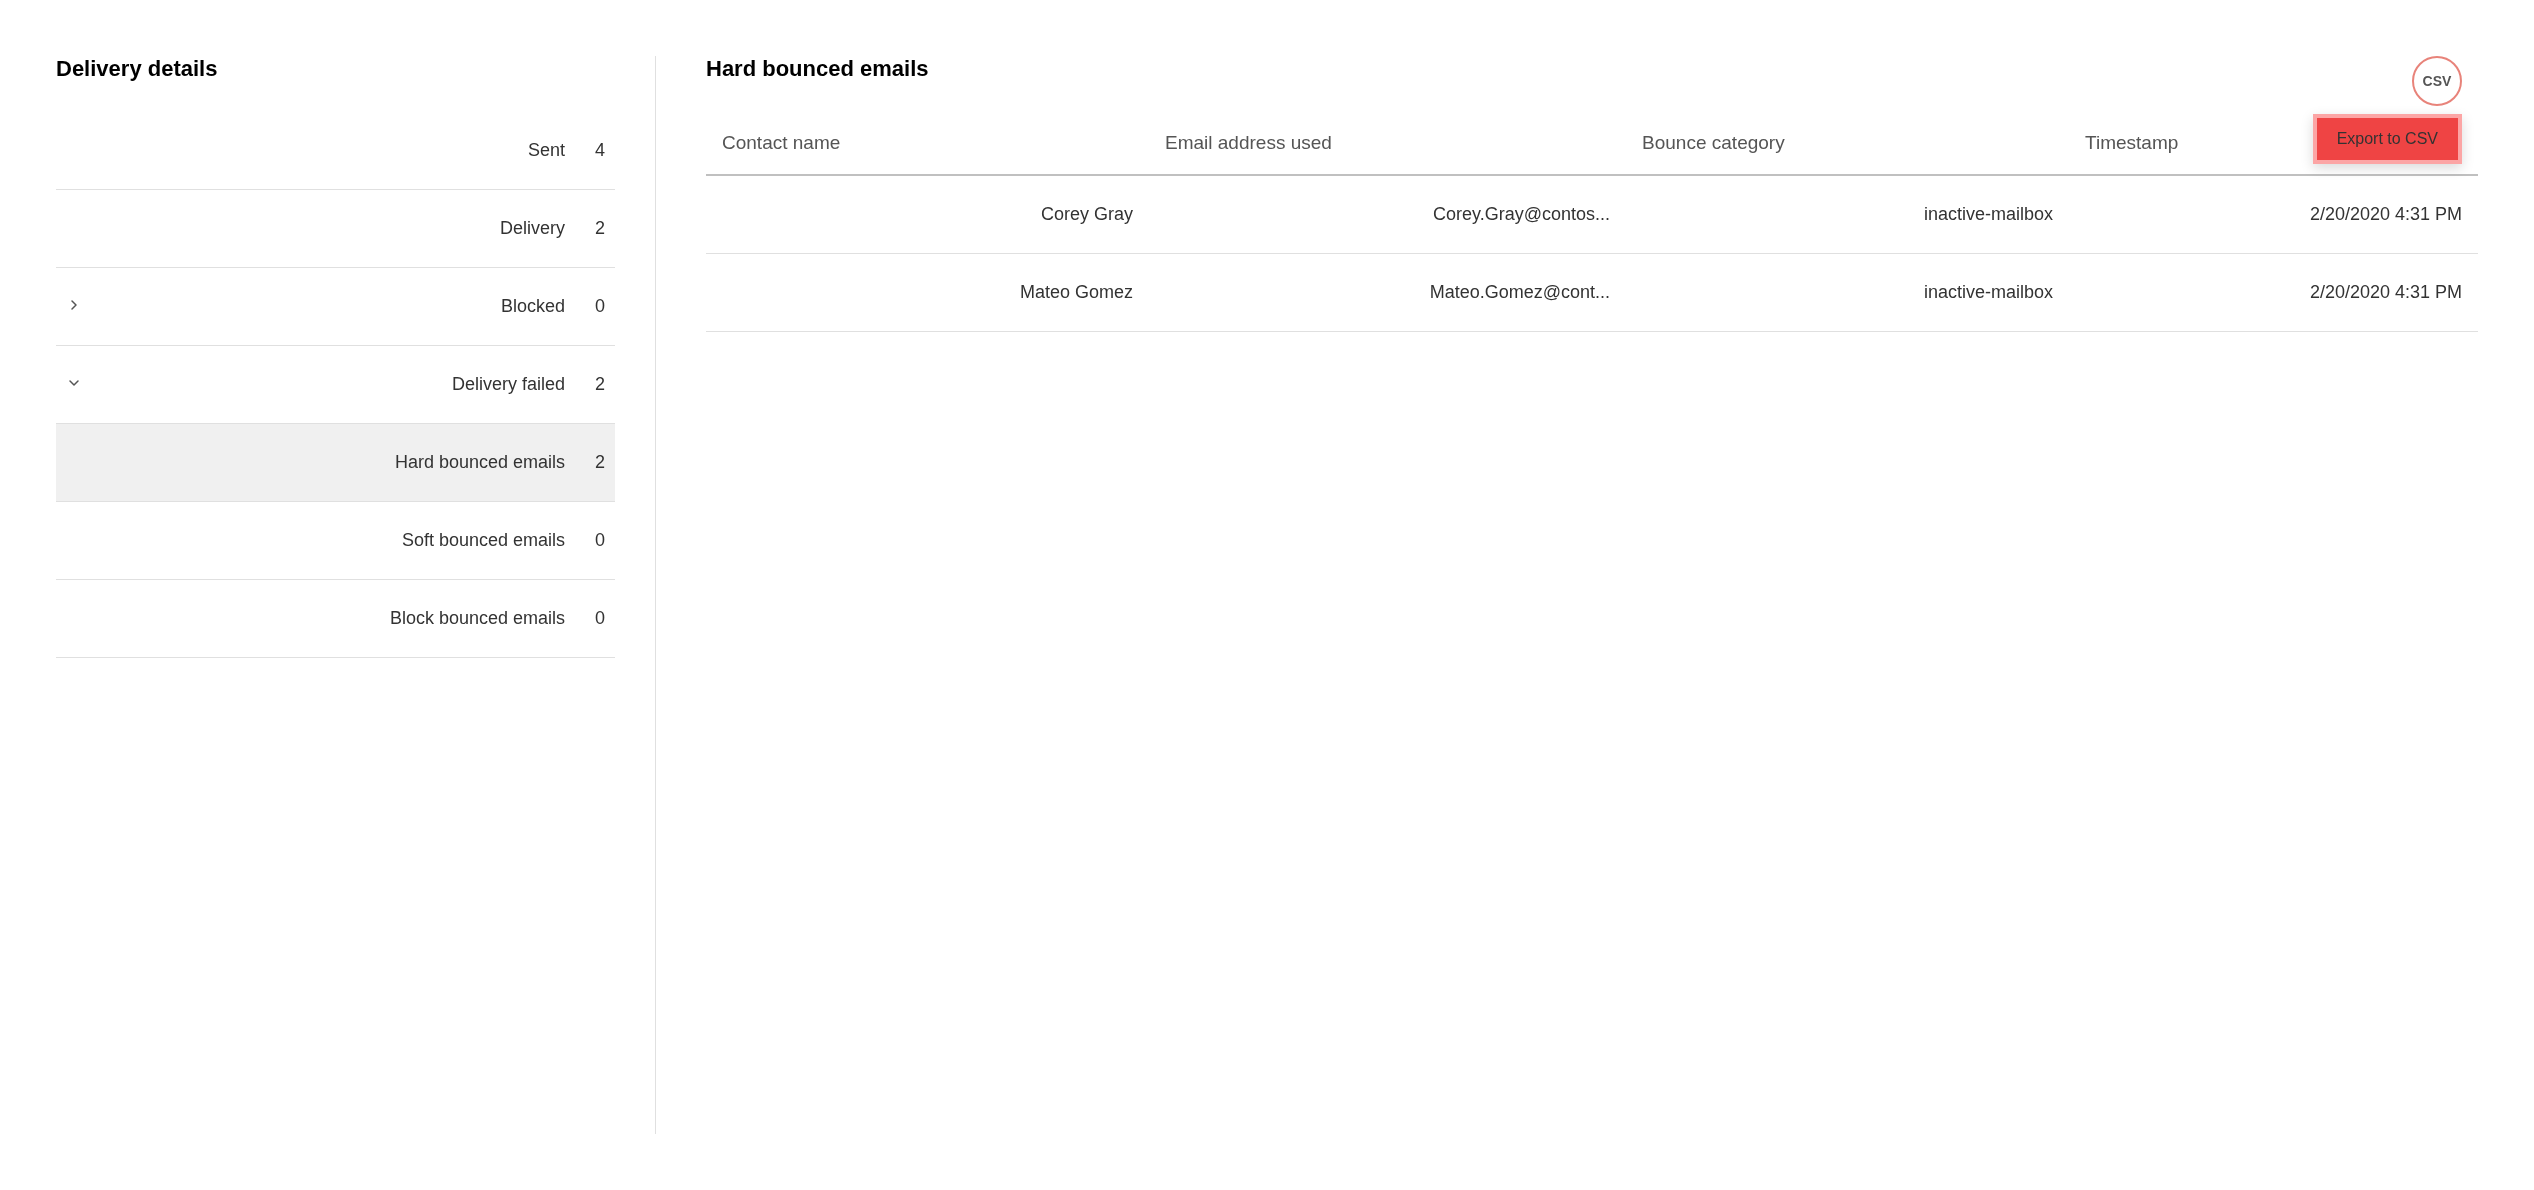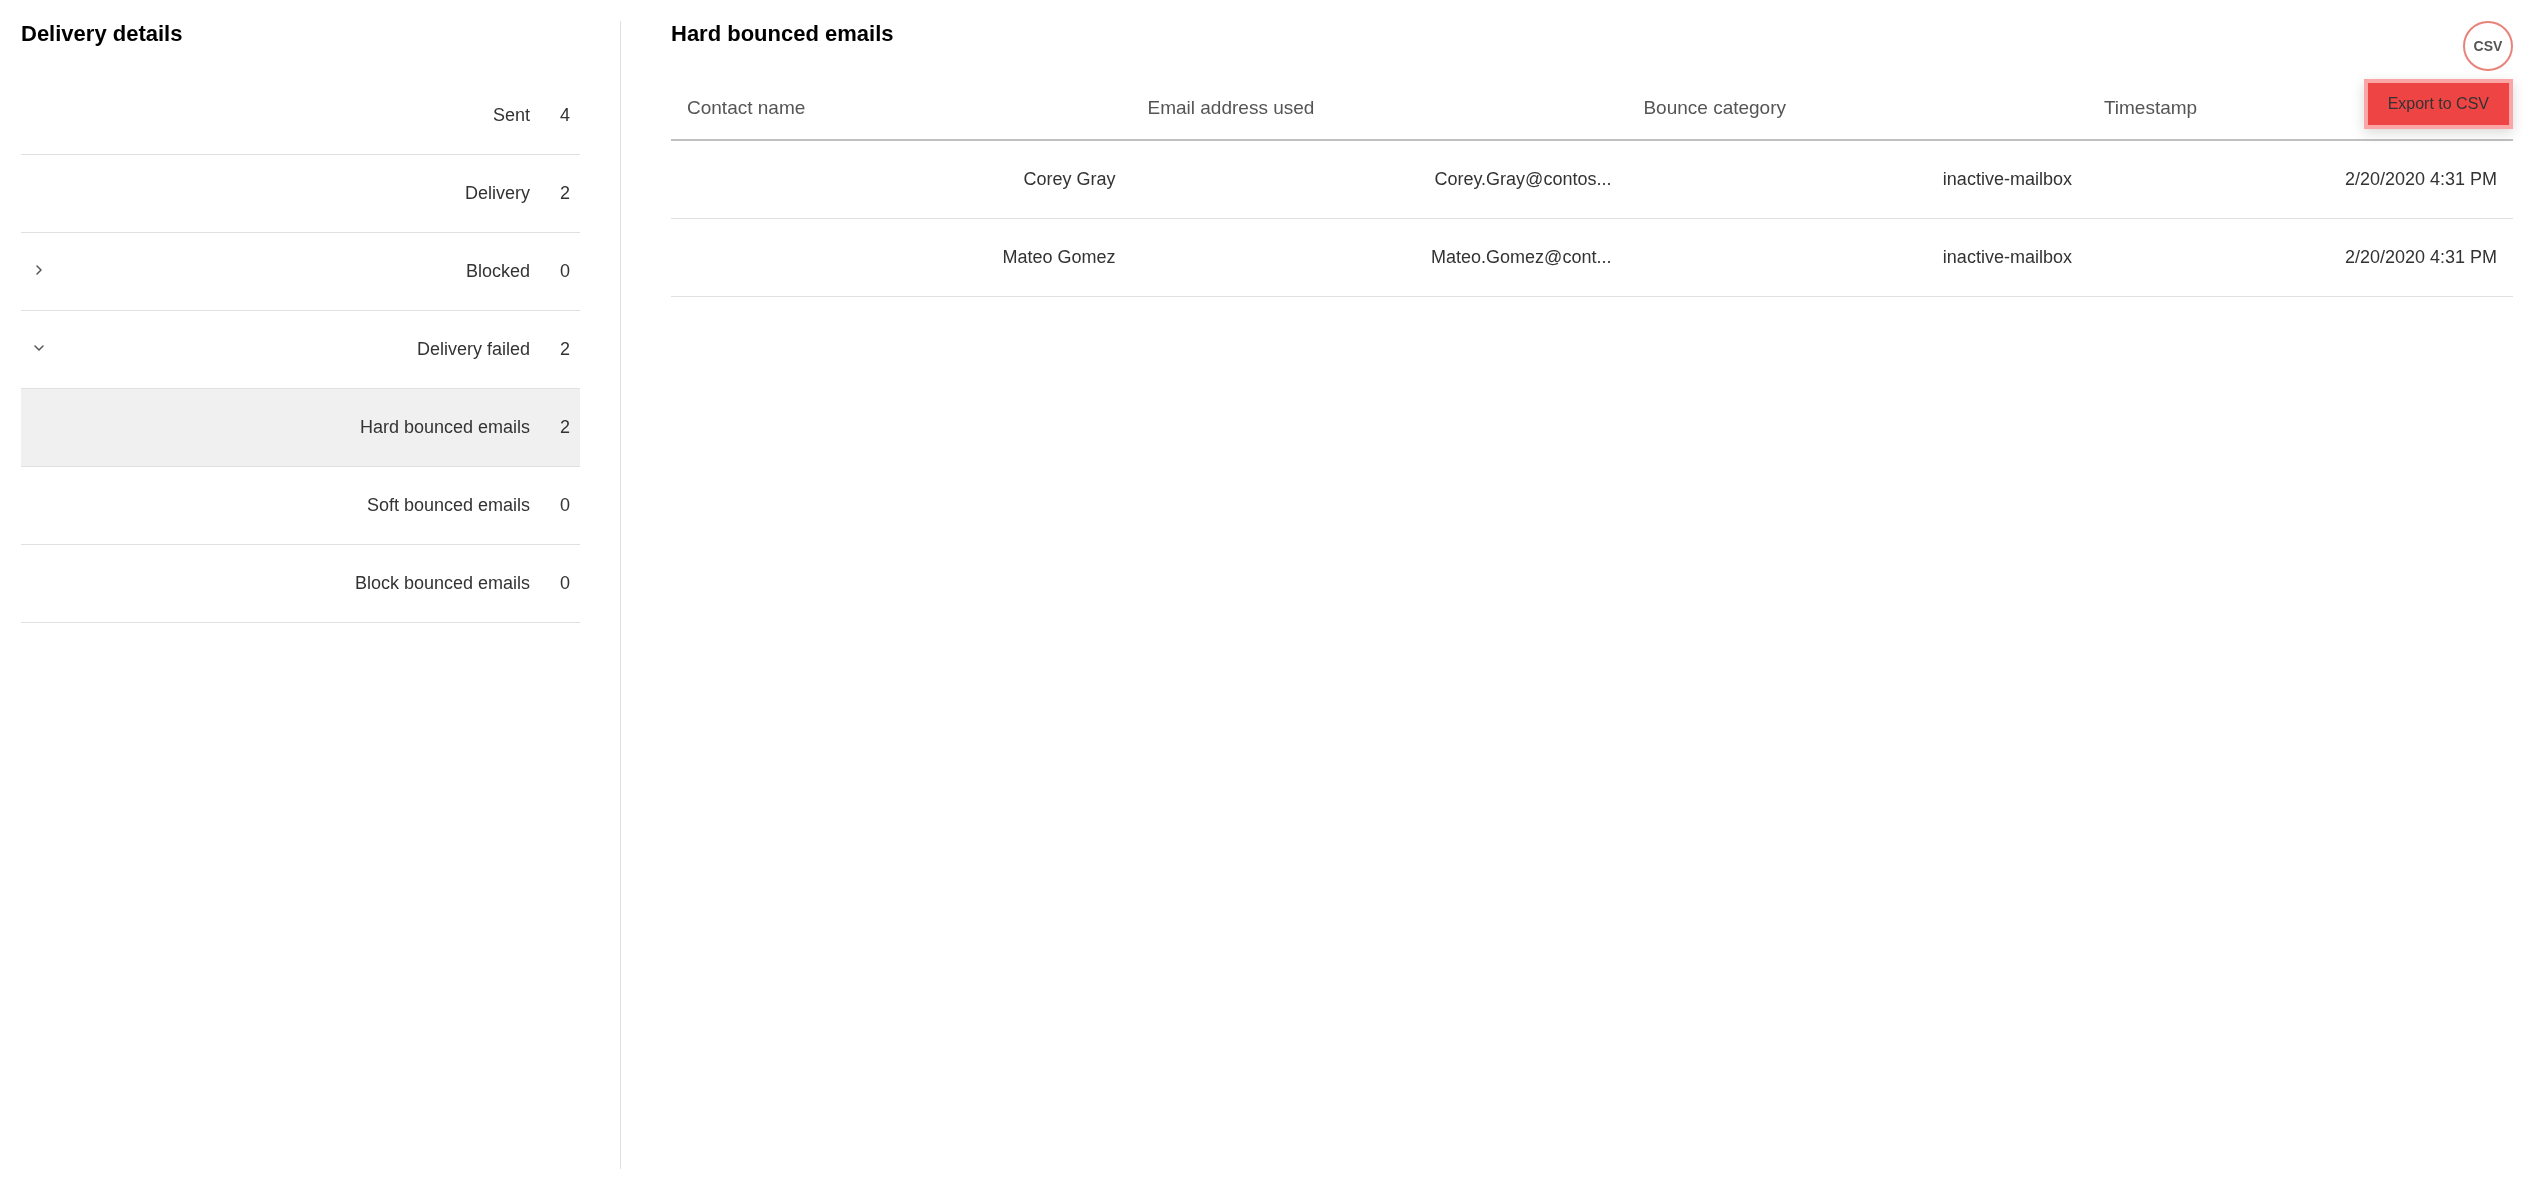--- a/index.html
+++ b/index.html
@@ -15,21 +15,21 @@
       color: #333333;
       width: 2534px;
       height: 1190px;
       overflow: hidden;
     }
 
     .container {
       display: flex;
       width: 100%;
       height: 100%;
-      padding: 21px;
+      padding: 56px;
       gap: 0;
     }
 
     
     .left-panel {
       width: 600px;
       flex-shrink: 0;
       padding-right: 40px;
       border-right: 1px solid #e0e0e0;
     }
@@ -92,21 +92,21 @@
     .right-panel-title {
       font-size: 22px;
       font-weight: 600;
       color: #000000;
       margin-bottom: 30px;
     }
 
     .export-btn-container {
       position: absolute;
       top: 0;
-      right: 0;
+      right: 16px;
       display: flex;
       flex-direction: column;
       align-items: flex-end;
       gap: 8px;
     }
 
     .export-icon-btn {
       width: 50px;
       height: 50px;
       border-radius: 50%;

